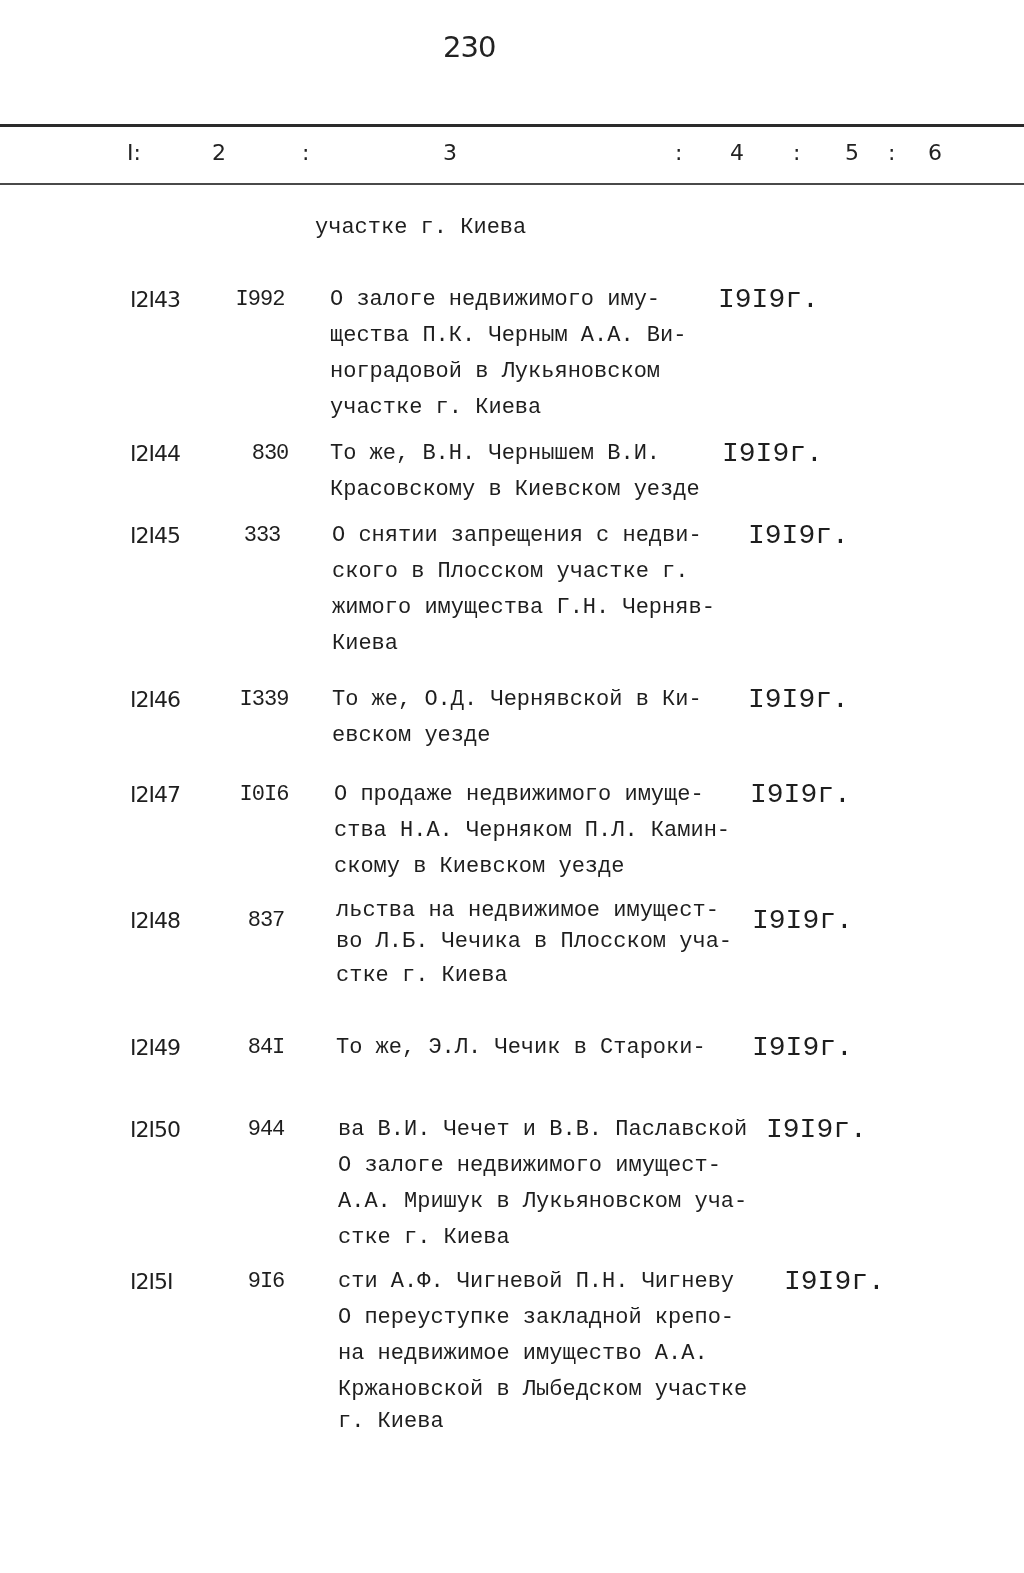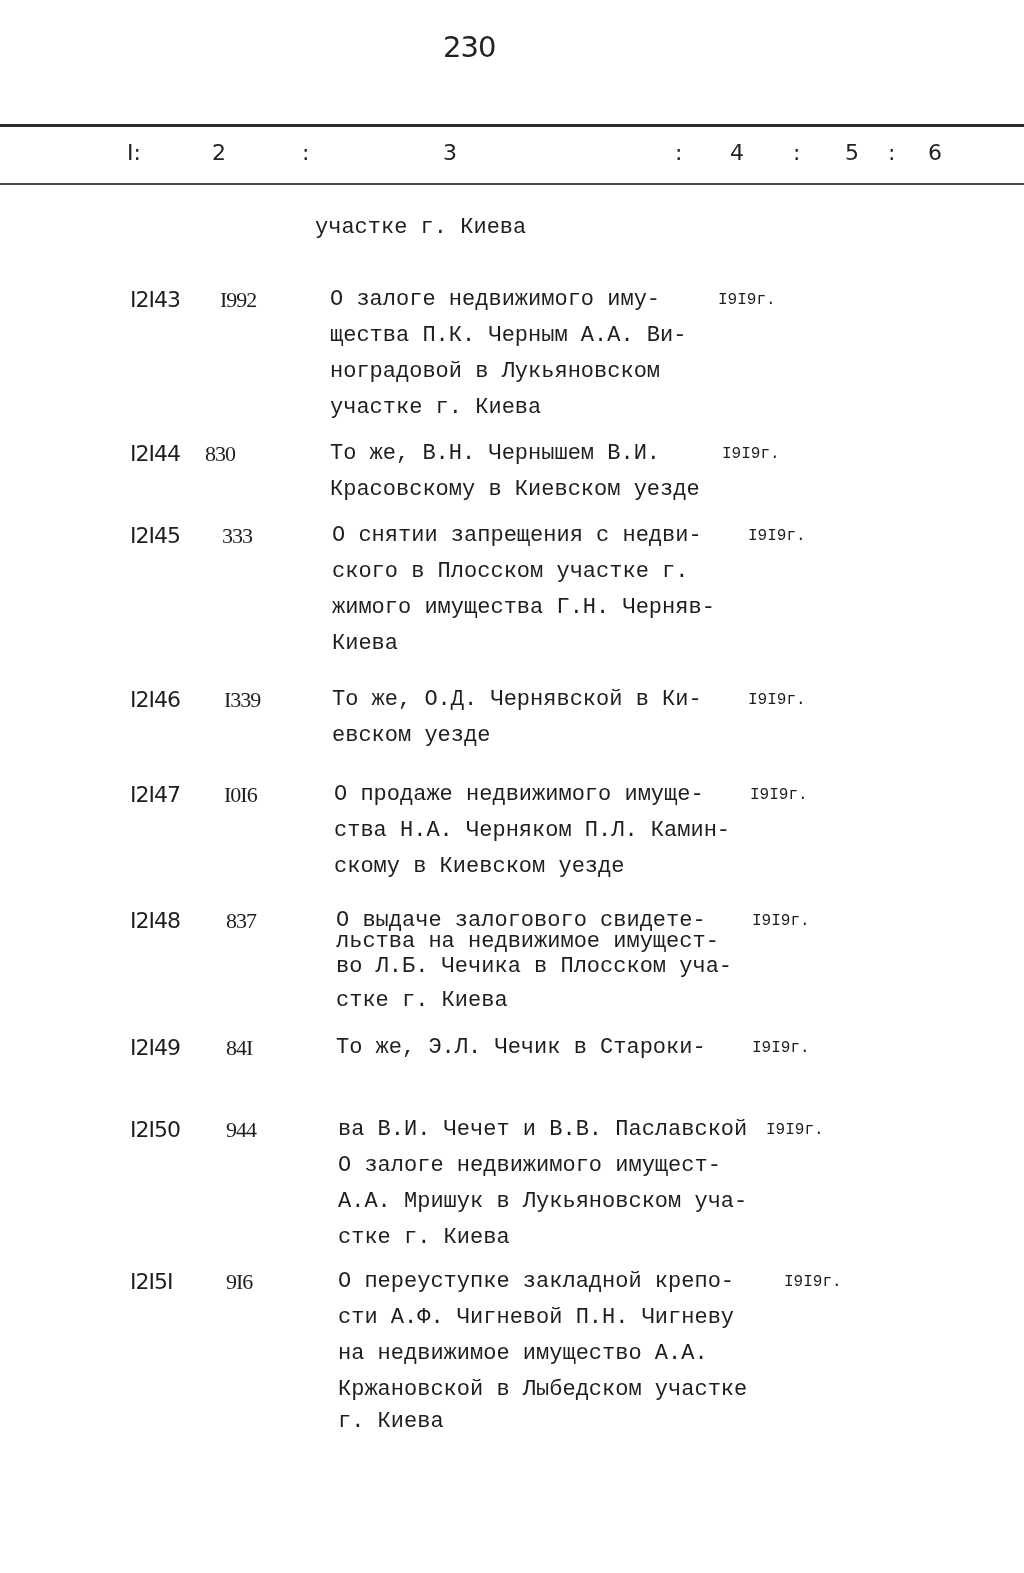--- a/index.html
+++ b/index.html
@@ -67,39 +67,39 @@
     top: 0;
     font-size: 22px;
     line-height: 36px;
     font-family: "DejaVu Sans", sans-serif;
     letter-spacing: -1px;
   }
   .entry .sheet {
     position: absolute;
     top: 0;
     width: 80px;
-    text-align: left;
-    font-size: 22px;
-    line-height: 36px;
-    font-family: Liberation Serif, serif;
+    text-align: center;
+    font-size: 22px;
+    line-height: 36px;
+    font-family: Liberation Mono, monospace;
     letter-spacing: -1px;
   }
   .entry .desc {
     position: absolute;
     top: 0;
   }
   .entry .desc div {
     font-size: 22px;
     line-height: 36px;
     white-space: pre;
   }
   .entry .year {
     position: absolute;
     top: 0;
-    font-size: 16px;
+    font-size: 28px;
     line-height: 36px;
     white-space: pre;
   }
   .entry.tight .desc div { line-height: 25px; }
   .entry.tight .desc div:first-child { line-height: 36px; }
 </style>
 </head>
 <body>
 
 <div class="page-number">230</div>
@@ -130,21 +130,21 @@
     <div>О залоге недвижимого иму-</div>
     <div>щества П.К. Черным А.А. Ви-</div>
     <div>ноградовой в Лукьяновском</div>
     <div>участке г. Киева</div>
   </div>
   <span class="year" style="left:718px">I9I9г.</span>
 </div>
 
 <div class="entry" style="top:436px">
   <span class="num">I2I44</span>
-  <span class="sheet" style="left:205px">830</span>
+  <span class="sheet" style="left:230px">830</span>
   <div class="desc" style="left:330px">
     <div>То же, В.Н. Чернышем В.И.</div>
     <div>Красовскому в Киевском уезде</div>
   </div>
   <span class="year" style="left:722px">I9I9г.</span>
 </div>
 
 <div class="entry" style="top:518px">
   <span class="num">I2I45</span>
   <span class="sheet" style="left:222px">333</span>
@@ -175,21 +175,20 @@
     <div>ства Н.А. Черняком П.Л. Камин-</div>
     <div>скому в Киевском уезде</div>
   </div>
   <span class="year" style="left:750px">I9I9г.</span>
 </div>
 
 <div class="entry tight" style="top:903px">
   <span class="num">I2I48</span>
   <span class="sheet" style="left:226px">837</span>
   <div class="desc" style="left:336px">
-    <div>О выдаче залогового свидете-</div>
     <div style="margin-top:-10px">льства на недвижимое имущест-</div>
     <div>во Л.Б. Чечика в Плосском уча-</div>
     <div style="line-height:36px;margin-top:4px">стке г. Киева</div>
   </div>
   <span class="year" style="left:752px">I9I9г.</span>
 </div>
 
 <div class="entry" style="top:1030px">
   <span class="num">I2I49</span>
   <span class="sheet" style="left:226px">84I</span>
@@ -208,20 +207,20 @@
     <div>А.А. Мришук в Лукьяновском уча-</div>
     <div>стке г. Киева</div>
   </div>
   <span class="year" style="left:766px">I9I9г.</span>
 </div>
 
 <div class="entry" style="top:1264px">
   <span class="num">I2I5I</span>
   <span class="sheet" style="left:226px">9I6</span>
   <div class="desc" style="left:338px">
+    <div>сти А.Ф. Чигневой П.Н. Чигневу</div>
     <div>О переуступке закладной крепо-</div>
-    <div>сти А.Ф. Чигневой П.Н. Чигневу</div>
     <div>на недвижимое имущество А.А.</div>
     <div>Кржановской в Лыбедском участке</div>
     <div style="line-height:28px">г. Киева</div>
   </div>
   <span class="year" style="left:784px">I9I9г.</span>
 </div>
 
 </body></html>

